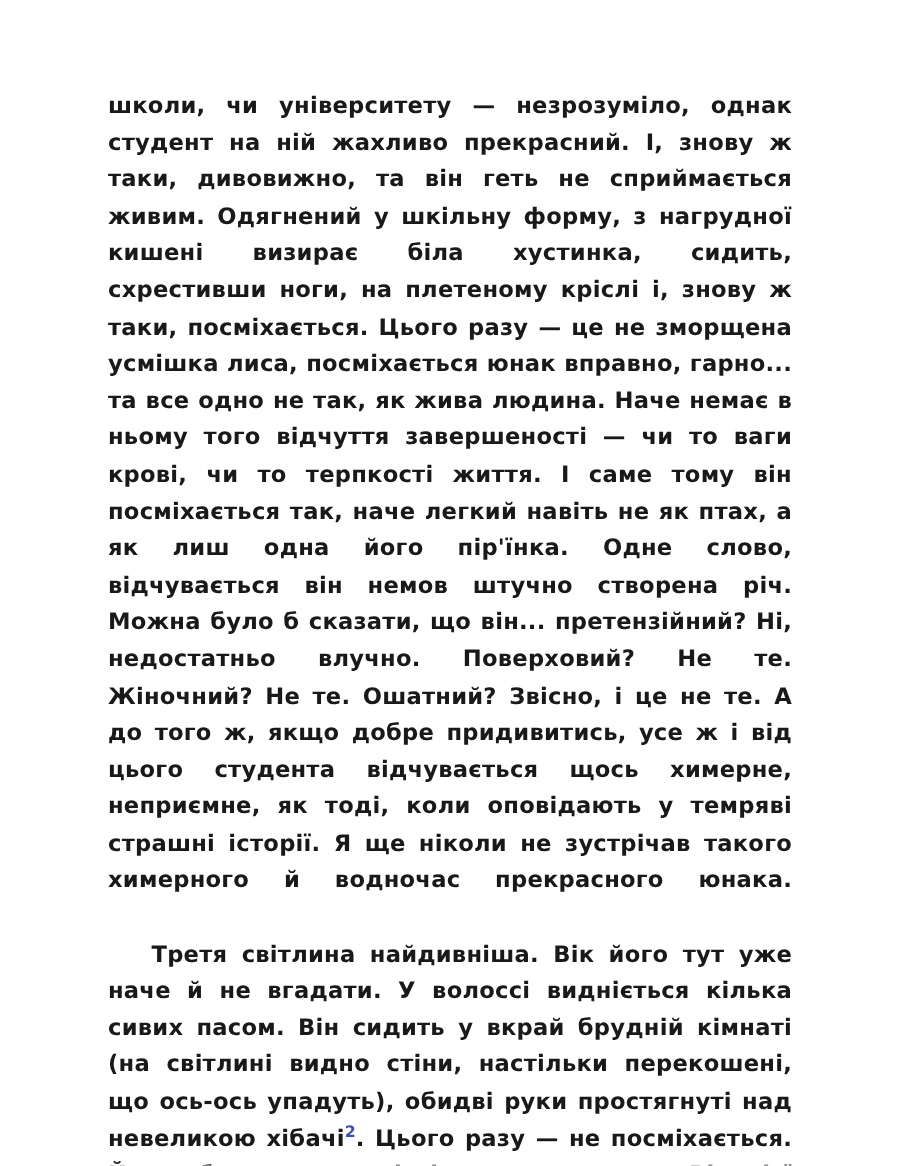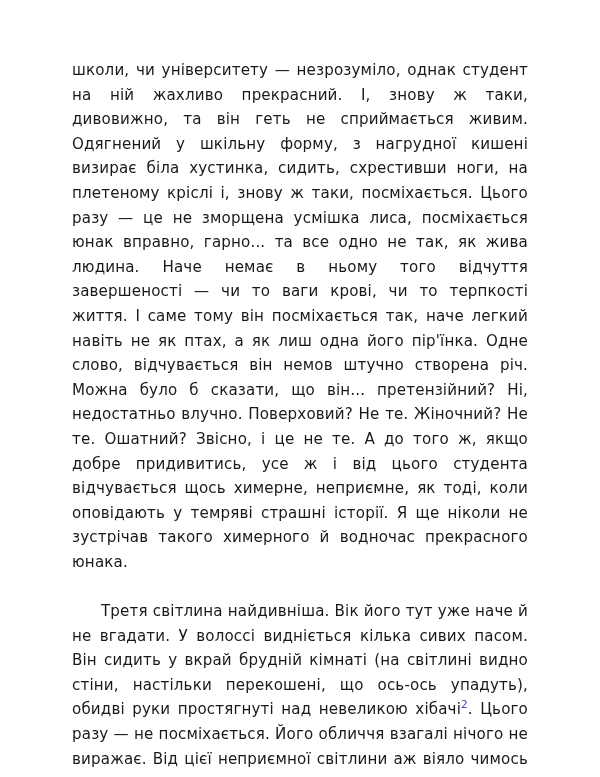--- a/index.html
+++ b/index.html
@@ -35,20 +35,21 @@
     margin: 0;
     padding: 0;
     text-align: justify;
     text-justify: inter-word;
     font-size: 15.1px;
     line-height: 24.6px;
     letter-spacing: 0.01em;
     word-spacing: 0.005em;
     color: #191919;
     hyphens: none;
+    font-weight: bold;
   }
 
   p.body-par.continued {
     text-indent: 0;
   }
 
   p.body-par.indented {
     text-indent: 29px;
   }
 

